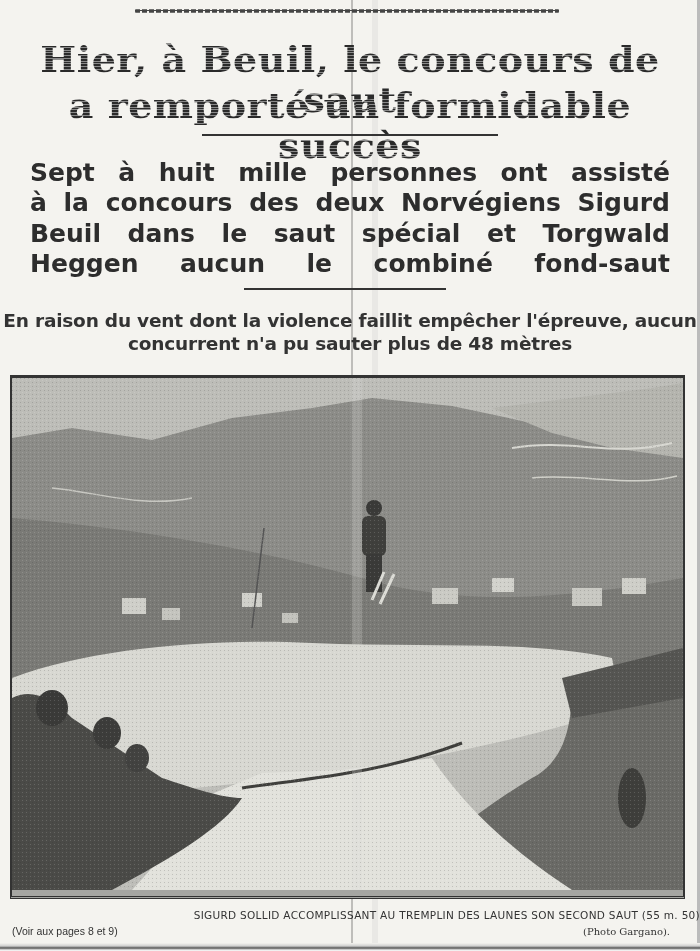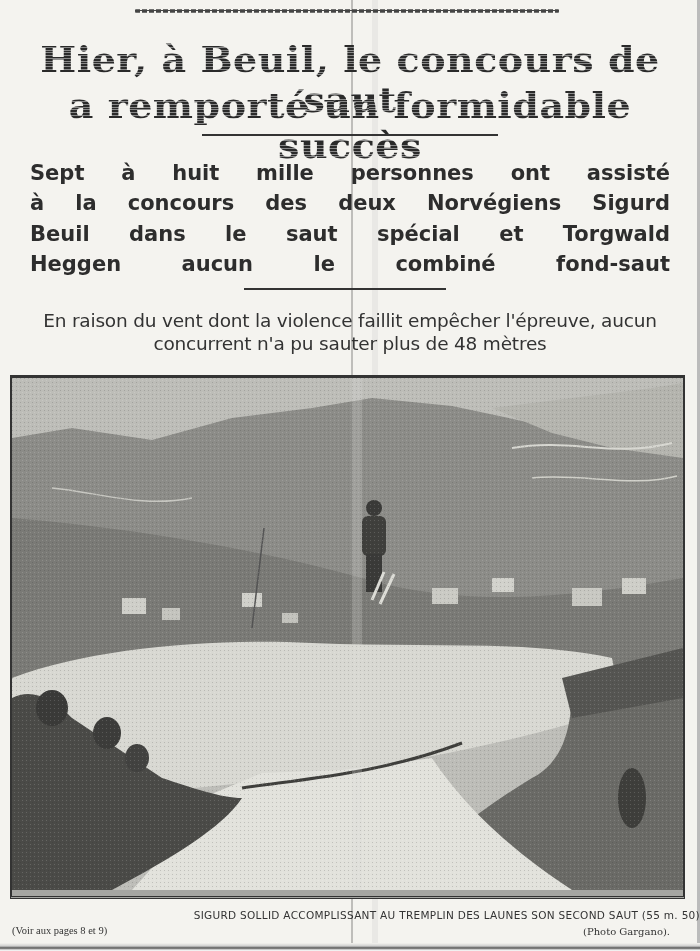--- a/index.html
+++ b/index.html
@@ -34,45 +34,45 @@
     -webkit-background-clip: text; background-clip: text;
     -webkit-text-fill-color: transparent;
     transform: scaleY(0.92);
   }
   .h1 { top: 36px; }
   .h2 { top: 82px; }
   .rule1 { position: absolute; left: 202px; top: 134px; width: 296px; height: 2px; background: #333; }
   .sub {
     position: absolute; left: 30px; width: 640px;
     font-family: "DejaVu Sans", sans-serif; font-weight: bold;
-    font-size: 21px; line-height: 30px; color: #2d2d2d;
+    font-size: 25px; line-height: 30px; color: #2d2d2d;
     text-align: justify; text-align-last: justify; white-space: nowrap;
   }
   .s1 { top: 158px; } .s2 { top: 188px; } .s3 { top: 219px; } .s4 { top: 249px; }
   .rule2 { position: absolute; left: 244px; top: 288px; width: 202px; height: 2px; background: #333; }
   .deck {
     position: absolute; left: 0; width: 700px; text-align: center;
     font-family: "DejaVu Sans", sans-serif; font-size: 18.5px; line-height: 24px;
-    color: #333; letter-spacing: -0.2px;
+    color: #333; letter-spacing: -0.2px; font-weight: bold;
   }
   .d1 { top: 309px; } .d2 { top: 332px; }
   .photo {
     position: absolute; left: 10px; top: 375px; width: 671px; height: 518px;
     border-top: 3px solid #333; border-bottom: 3px double #333;
     border-left: 2px solid #333; border-right: 2px solid #333;
     overflow: hidden; background: #a6a6a2;
   }
   .photo svg { display: block; }
   .caption {
     position: absolute; left: 0; width: 700px; text-align: right; top: 909px;
     font-family: "DejaVu Sans", sans-serif; font-size: 10.5px; color: #333; letter-spacing: 0.3px;
   }
   .caption-left {
     position: absolute; left: 12px; top: 925px;
-    font-family: Liberation Serif, serif; font-size: 10.5px; color: #333;
+    font-family: Liberation Sans, sans-serif; font-size: 10.5px; color: #333;
   }
   .caption-right {
     position: absolute; right: 30px; top: 926px;
     font-family: "DejaVu Serif", serif; font-size: 10px; color: #333;
   }
   .bottom-edge {
     position: absolute; left: 0; top: 943px; width: 700px; height: 8px;
     background: linear-gradient(180deg, #f4f3ef 0, #cfcfcf 3px, #555 5px, #f0f0f0 7px);
   }
   .right-edge {

